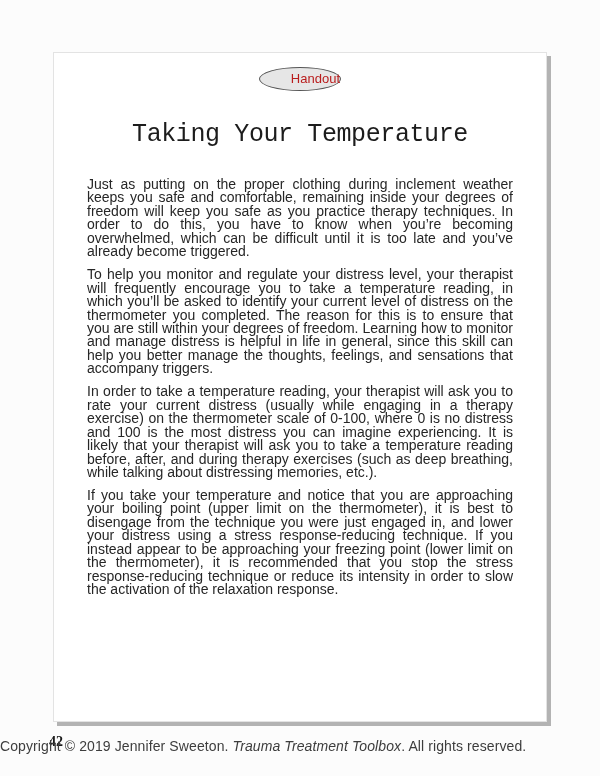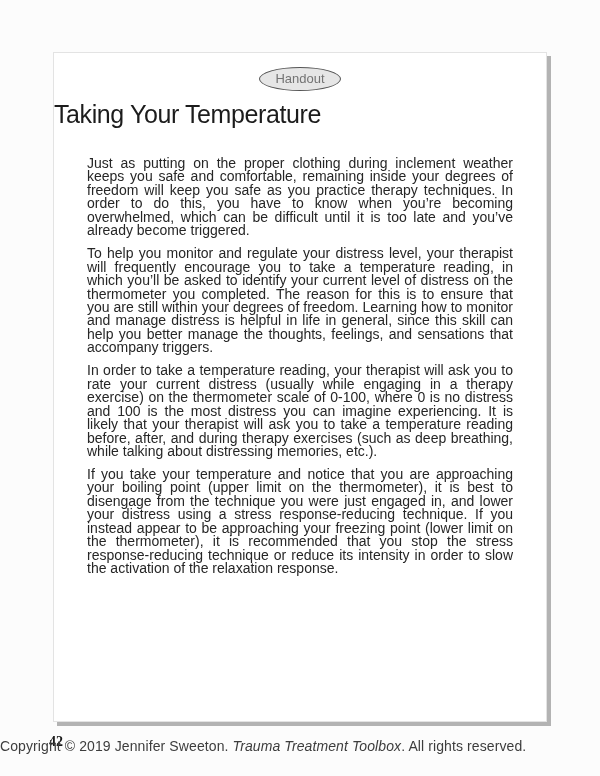--- a/index.html
+++ b/index.html
@@ -27,32 +27,33 @@
     margin-top: 14px;
   }
   .handout-badge {
     display: inline-block;
     width: 82px;
     height: 24px;
     line-height: 22px;
     border: 1.5px solid #555555;
     border-radius: 50%;
     background: #e6e6e6;
-    color: #737373;
+    color: #b91c1c;
     font-size: 13px;
-    text-align: center;
+    text-align: right;
   }
   .page-title {
-    margin: 8px 0 0 0;
-    text-align: left;
+    margin: 29px 0 0 0;
+    text-align: center;
     font-size: 25px;
     font-weight: 400;
     letter-spacing: -0.4px;
     color: #1c1c1c;
     line-height: 30px;
+    font-family: Liberation Mono, monospace;
   }
   .body-text {
     margin: 28px 33px 0 33px;
   }
   .body-text p {
     margin: 0 0 9.5px 0;
     font-size: 14px;
     line-height: 13.45px;
     color: #262626;
     text-align: justify;

